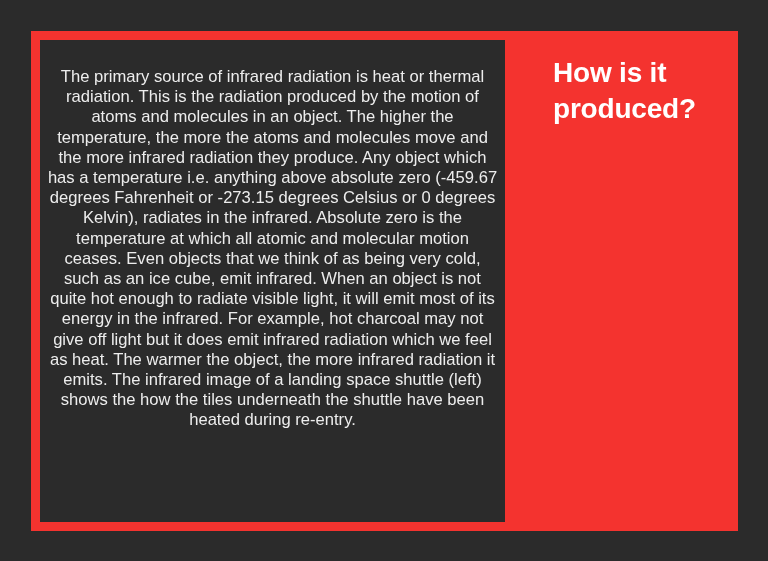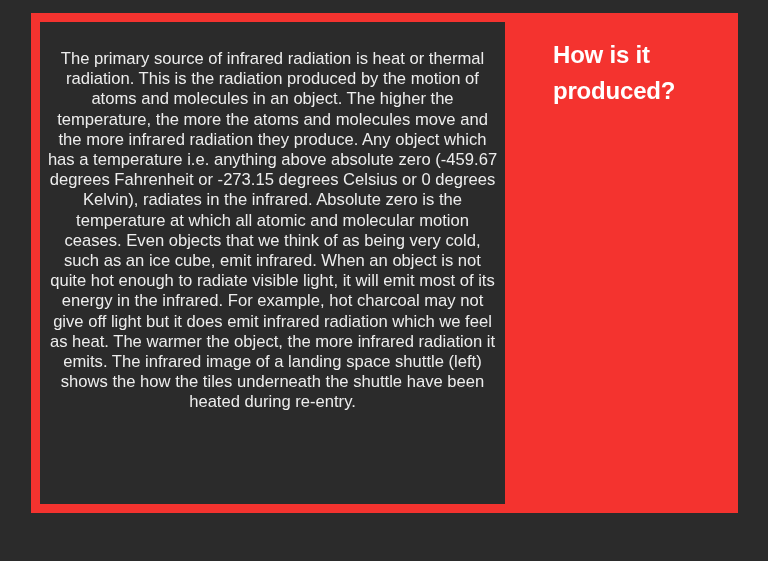--- a/index.html
+++ b/index.html
@@ -17,21 +17,21 @@
   #slide {
     position: relative;
     width: 768px;
     height: 561px;
     background: #2b2b2b;
   }
   
   #red-panel {
     position: absolute;
     left: 31px;
-    top: 13px;
+    top: 31px;
     width: 707px;
     height: 500px;
     background: #f4332f;
   }
   
   #text-card {
     position: absolute;
     left: 9px;
     top: 9px;
     width: 465px;
@@ -54,21 +54,21 @@
     word-spacing: 0px;
   }
   
   #heading {
     position: absolute;
     left: 522px;
     top: 24px;
     width: 180px;
     color: #ffffff;
     font-family: "Liberation Sans", sans-serif;
-    font-size: 24px;
+    font-size: 28px;
     line-height: 36px;
     font-weight: bold;
     text-align: left;
     margin: 0;
     letter-spacing: -0.2px;
   }
 </style>
 </head>
 <body>
 

